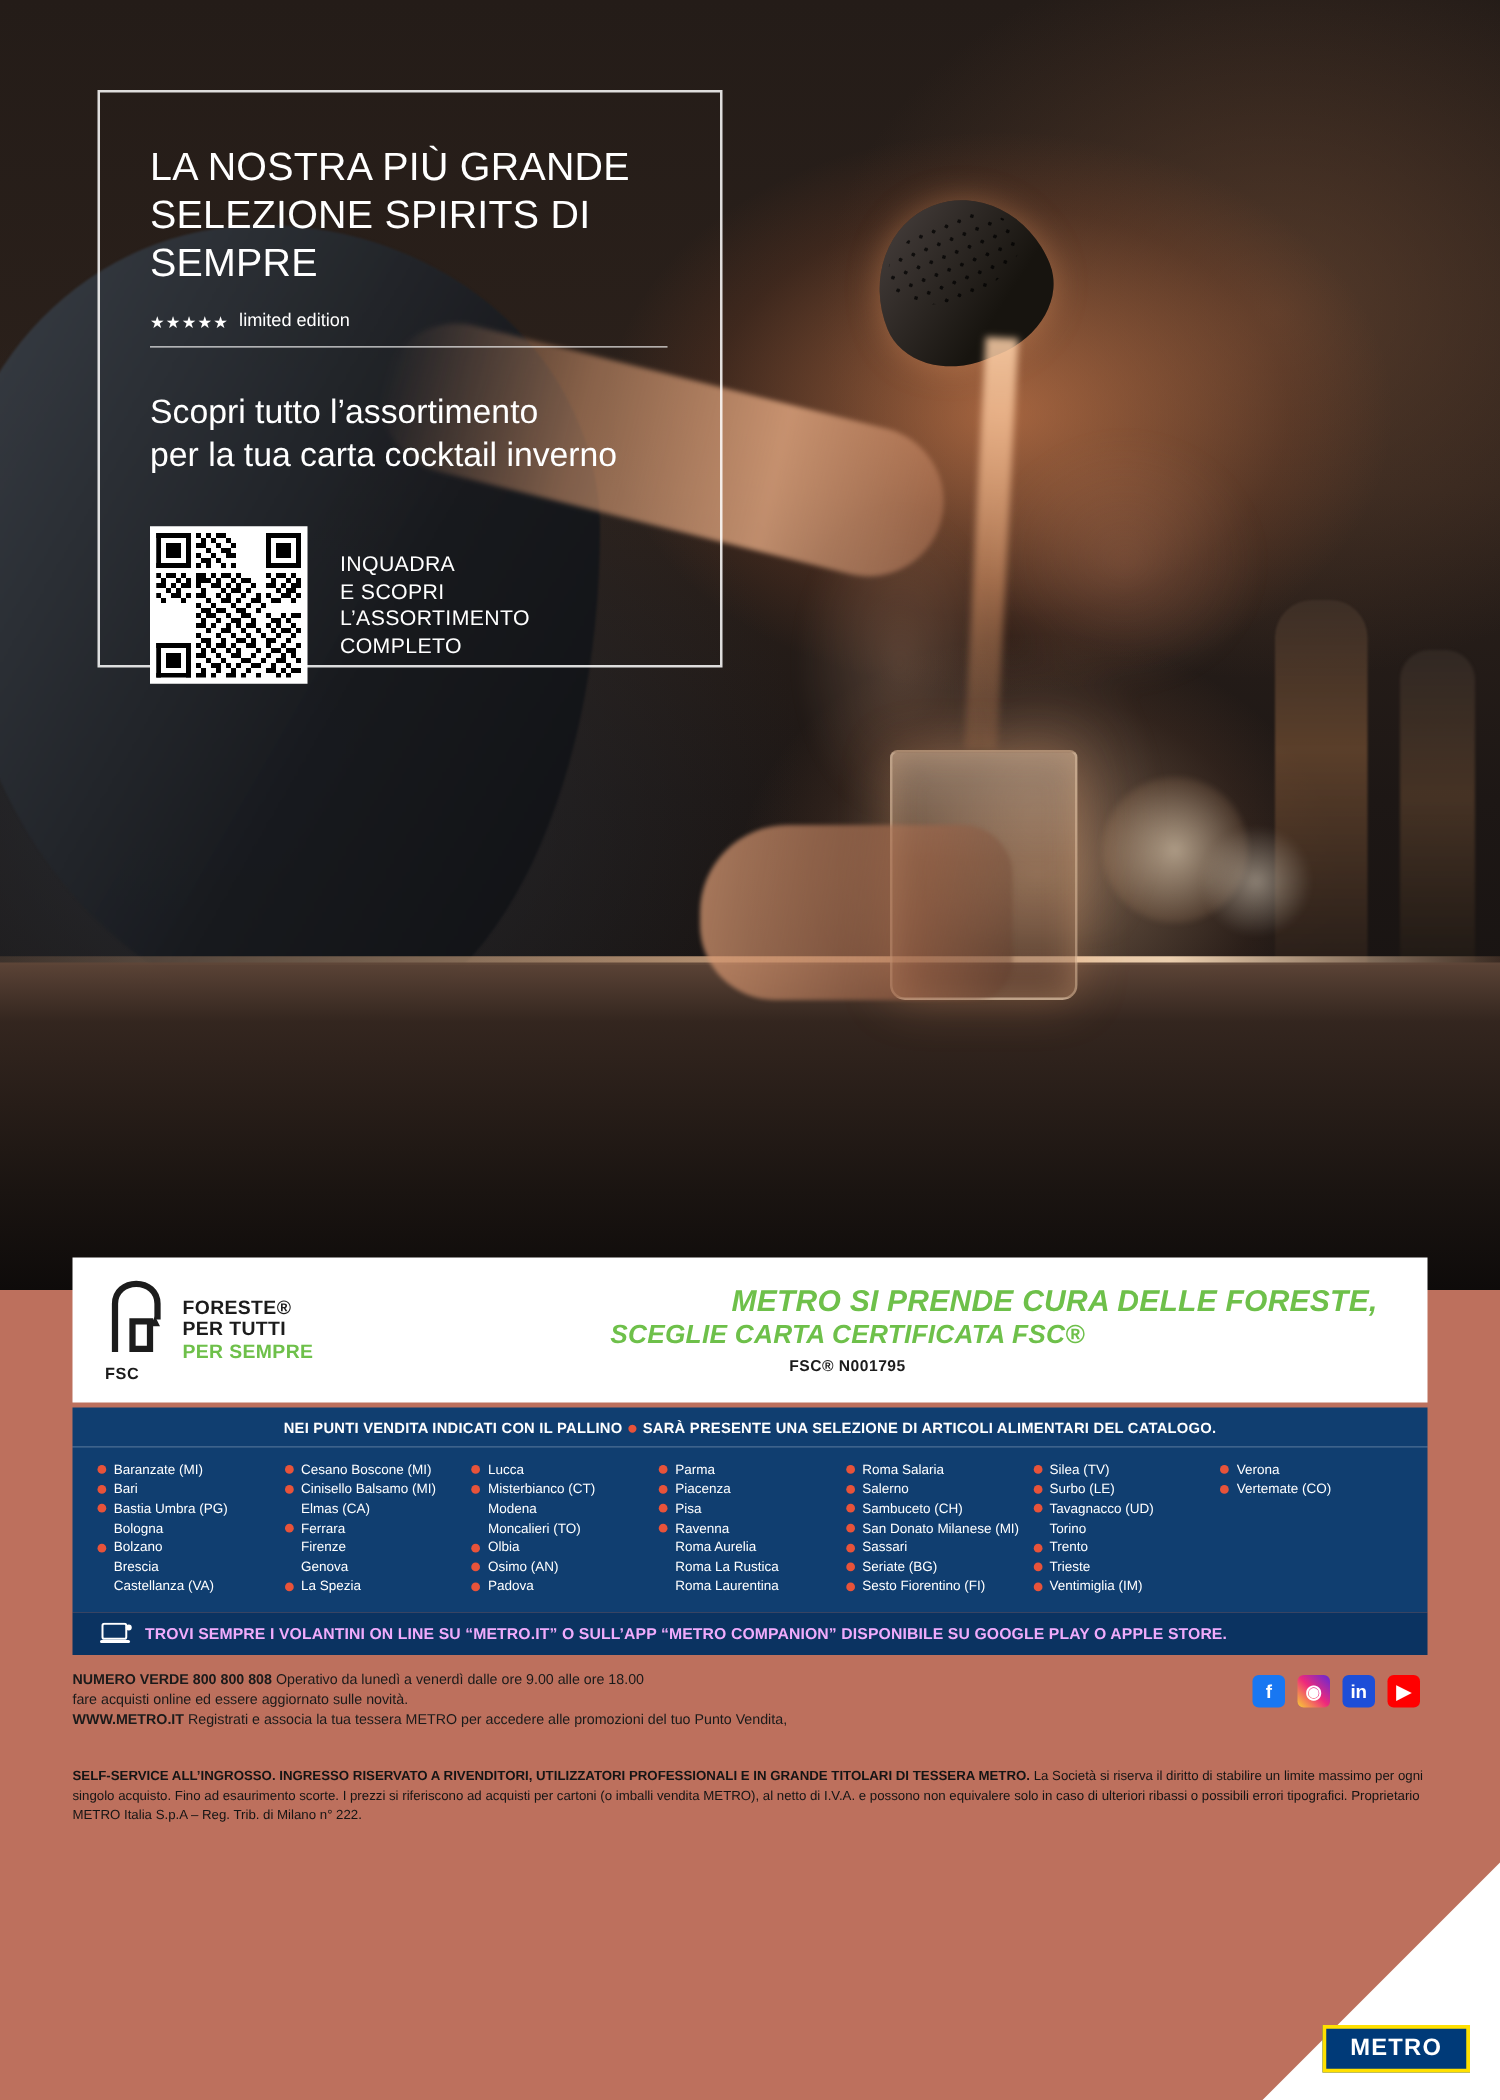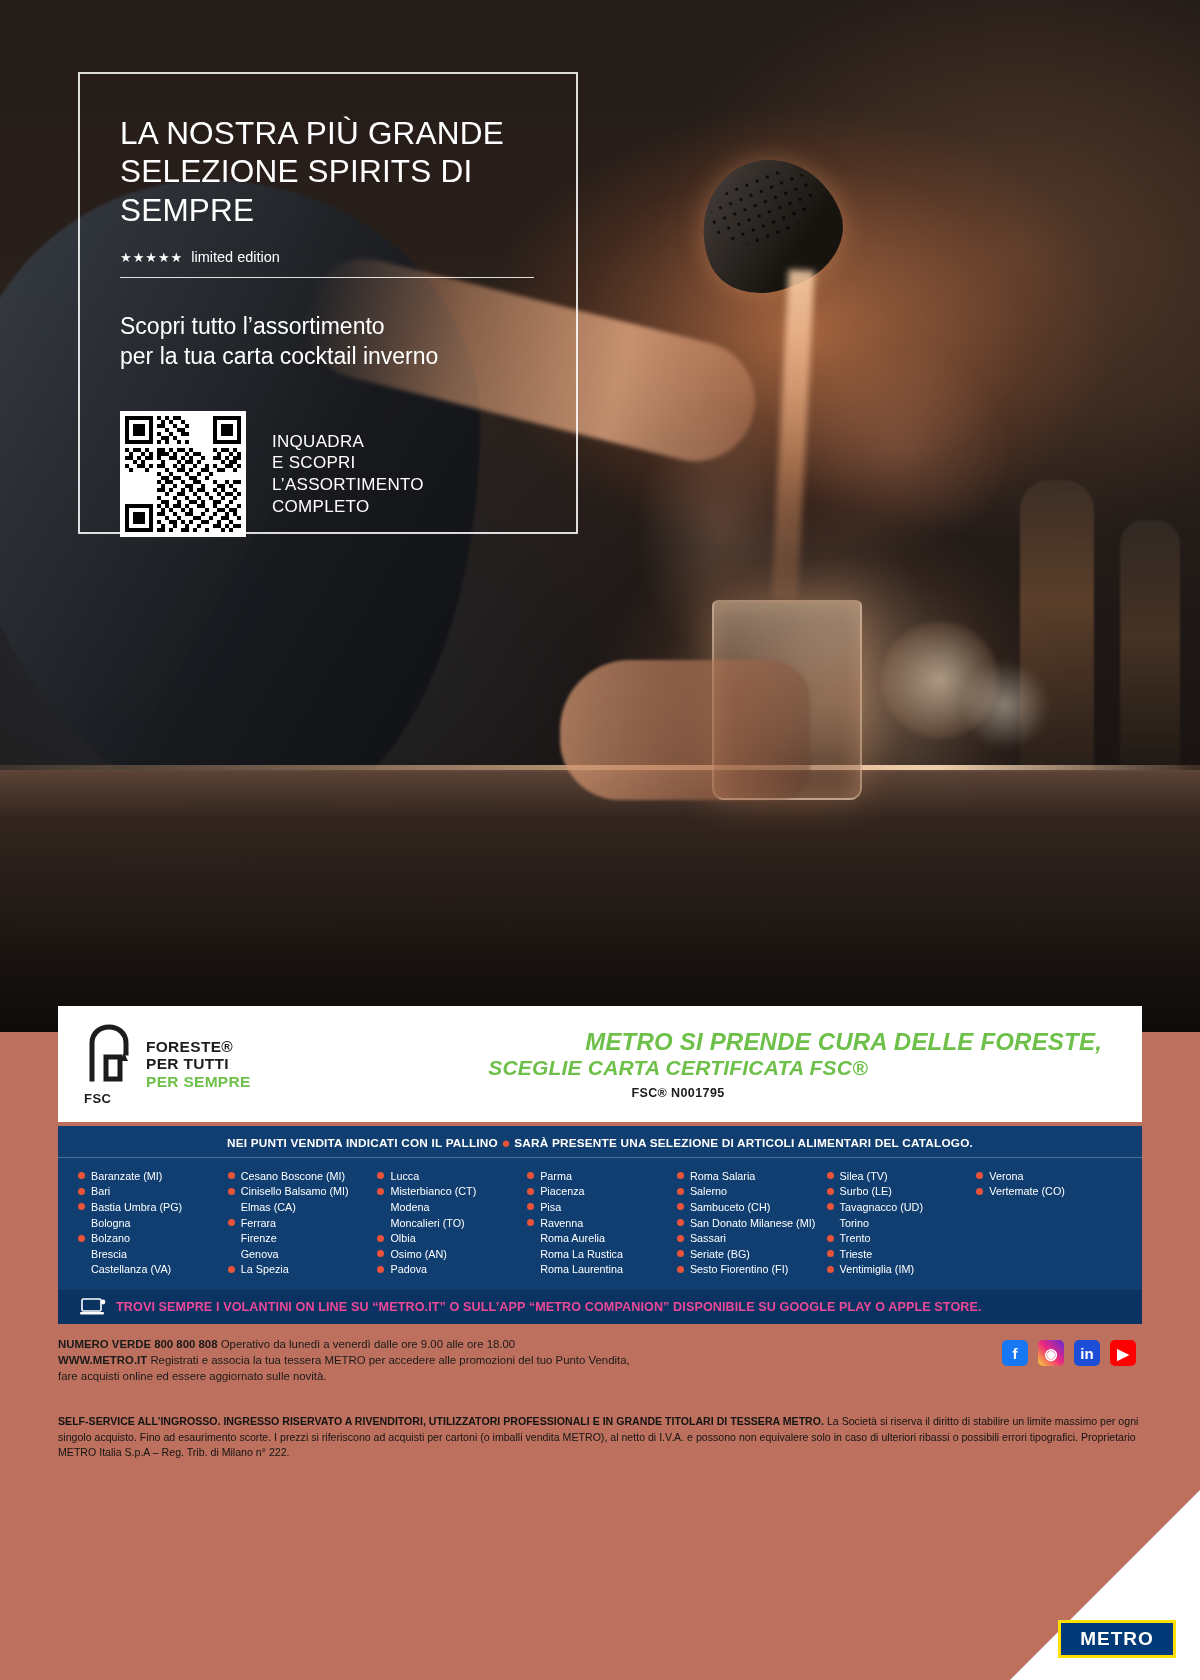--- a/index.html
+++ b/index.html
@@ -118,21 +118,21 @@
   }
   .hero-h1 {
     color: #fff; font-size: 31.5px; line-height: 1.22; letter-spacing: .2px;
     font-weight: 400; white-space: pre-line;
   }
   .stars-row { display: flex; align-items: center; gap: 8px; margin-top: 20px; }
   .stars { color: #fff; font-size: 13px; letter-spacing: 1px; }
   .limited { color: #fff; font-size: 14.5px; }
   .rule { margin-top: 12px; height: 1px; background: rgba(255,255,255,0.85); width: 414px; }
   .hero-sub {
-    margin-top: 34px; color: #fff; font-size: 23px; line-height: 1.28; white-space: pre-line;
+    margin-top: 34px; color: #fff; font-size: 27px; line-height: 1.28; white-space: pre-line;
   }
   .qr-row { display: flex; align-items: center; gap: 26px; margin-top: 40px; }
   .qr {
     width: 126px; height: 126px; background: #fff; padding: 5px;
   }
   .qr-inner { width: 100%; height: 100%; }
   .qr-text { color: #fff; font-size: 17px; line-height: 1.28; white-space: pre-line; letter-spacing: .3px;}
 
   
   .band {
@@ -190,21 +190,21 @@
     display: flex; padding: 10px 16px 0 20px; gap: 0;
   }
   .store-col { flex: 1; }
   .store-item { display: flex; align-items: center; gap: 6px; height: 15.6px; font-size: 10.8px; }
   .store-dot { width: 7px; height: 7px; border-radius: 50%; background: #e8533a; flex: 0 0 7px; }
   .store-dot.off { background: transparent; }
 
   
   .flyer-strip {
     position: absolute; left: 58px; top: 1290px; width: 1084px; height: 34px;
-    background: #0b3361; color: #ec4899;
+    background: #0b3361; color: #f0abfc;
     display: flex; align-items: center; gap: 10px; padding-left: 22px;
   }
   .flyer-strip .txt { font-size: 12.6px; font-weight: 700; letter-spacing: .1px; }
   .laptop-icon { width: 26px; height: 18px; position: relative; flex: 0 0 26px; }
 
   
   .contact {
     position: absolute; left: 58px; top: 1336px; width: 1084px;
     color: #1a1a1a;
   }
@@ -709,24 +709,24 @@
       <circle cx="23" cy="4" r="2.4" fill="#fff"></circle>
     </svg>
   </span>
   <span class="txt">TROVI SEMPRE I VOLANTINI ON LINE SU “METRO.IT” O SULL’APP “METRO COMPANION” DISPONIBILE SU GOOGLE PLAY O APPLE STORE.</span>
 </div>
 
 <div class="contact">
   <p>
     <b>NUMERO VERDE 800 800 808</b><span> Operativo da lunedì a venerdì dalle ore 9.00 alle ore 18.00</span>
   </p>
+  <p>fare acquisti online ed essere aggiornato sulle novità.</p>
   <p>
     <b>WWW.METRO.IT</b><span> Registrati e associa la tua tessera METRO per accedere alle promozioni del tuo Punto Vendita,</span>
   </p>
-  <p>fare acquisti online ed essere aggiornato sulle novità.</p>
 
   <div class="socials" id="socials">
       <div class="soc fb">
         <span>f</span>
       </div>
       <div class="soc ig">
         <span>◉</span>
       </div>
       <div class="soc li">
         <span>in</span>

